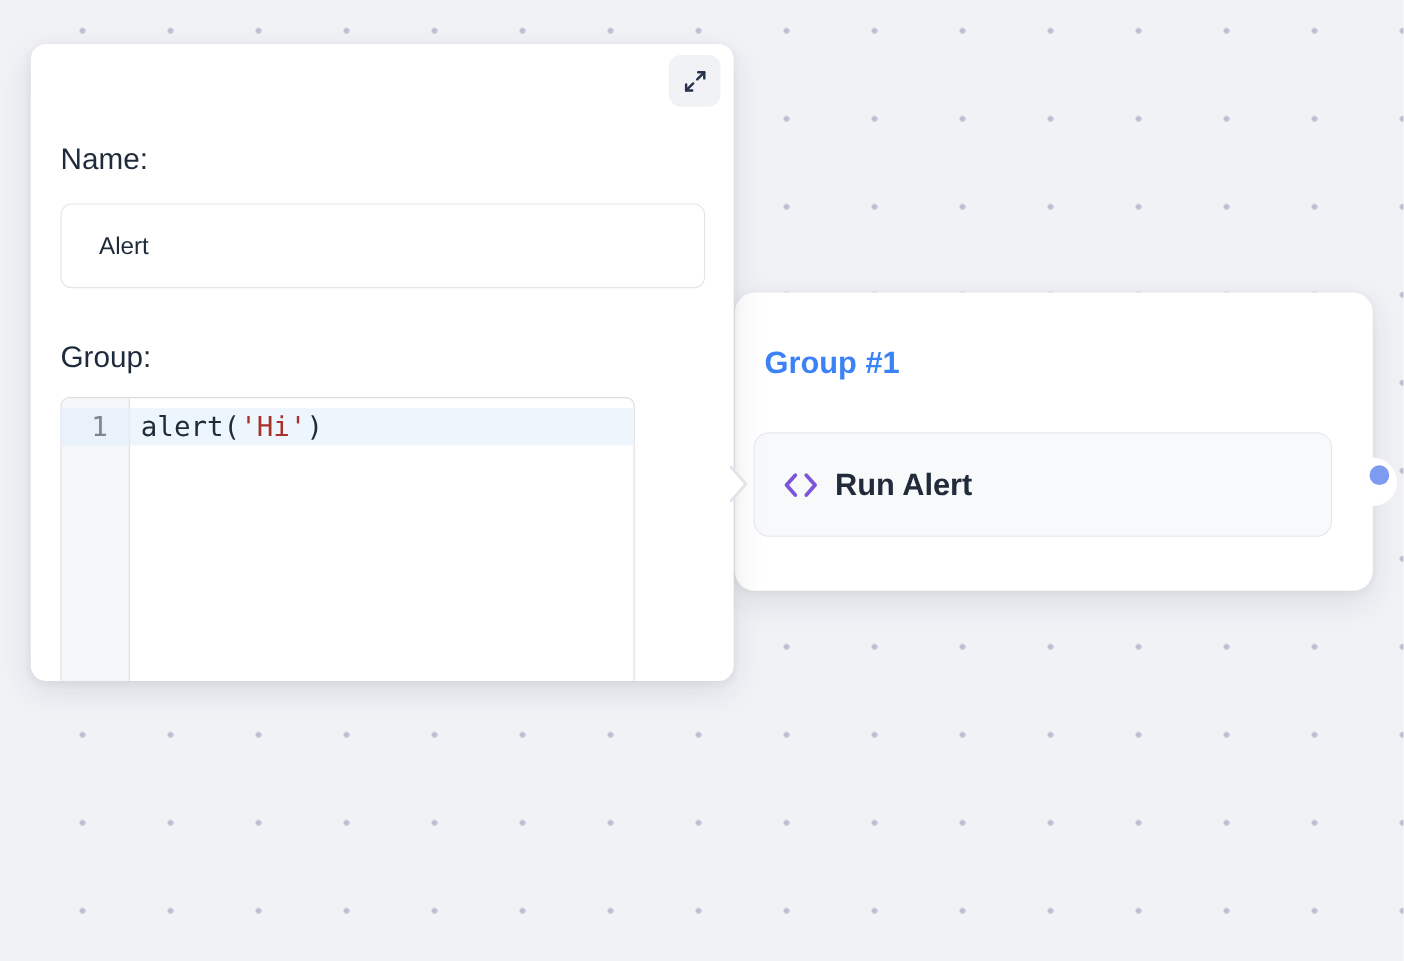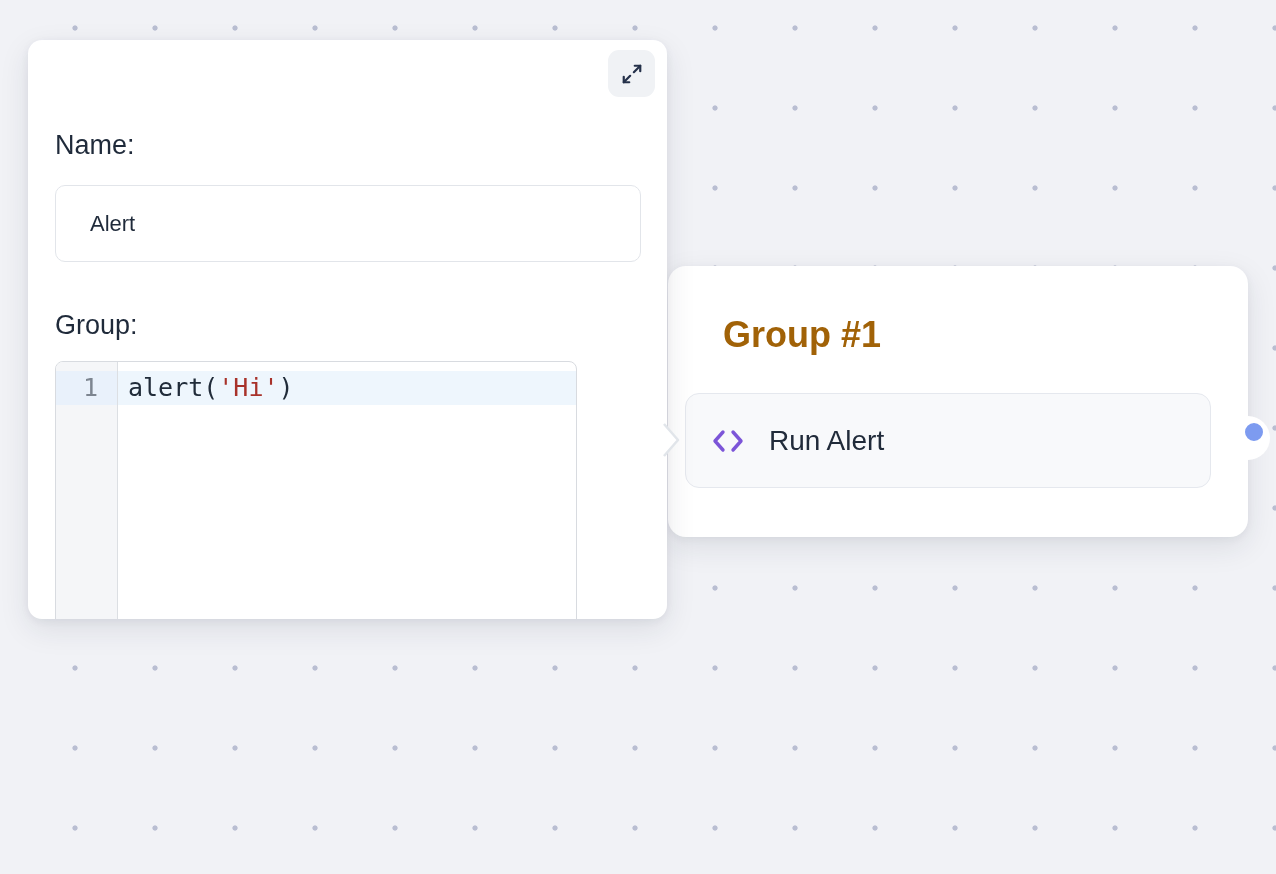--- a/index.html
+++ b/index.html
@@ -124,45 +124,45 @@
     left: 668px; top: 266px;
     width: 580px; height: 271px;
     background: #ffffff;
     border-radius: 18px;
     box-shadow: 0 10px 30px rgba(25,35,60,.10), 0 2px 8px rgba(25,35,60,.05);
     z-index: 2;
   }
   .group-title {
     position: absolute;
     left: 27px; top: 48px;
-    font-size: 36px;
+    font-size: 28px;
     font-weight: 700;
-    color: #a16207;
-    margin-left: 28px;
+    color: #3b82f6;
   }
   .flow-node {
     position: absolute;
     left: 17px; top: 127px;
     width: 526px; height: 95px;
     background: #f8f9fb;
     border: 1px solid #e5e8ee;
     border-radius: 14px;
     display: flex;
     align-items: center;
     cursor: pointer;
   }
   .node-code-icon {
     margin-left: 25px;
     display: flex; align-items: center;
     flex: none;
   }
   .node-label {
-    margin-left: 24px;
+    margin-left: 14px;
     font-size: 28px;
     color: #212b3a;
+    font-weight: bold;
   }
 
   
   .handle-backing {
     position: absolute;
     right: -22px; top: 150px;
     width: 44px; height: 44px;
     border-radius: 50%;
     background: #ffffff;
   }

